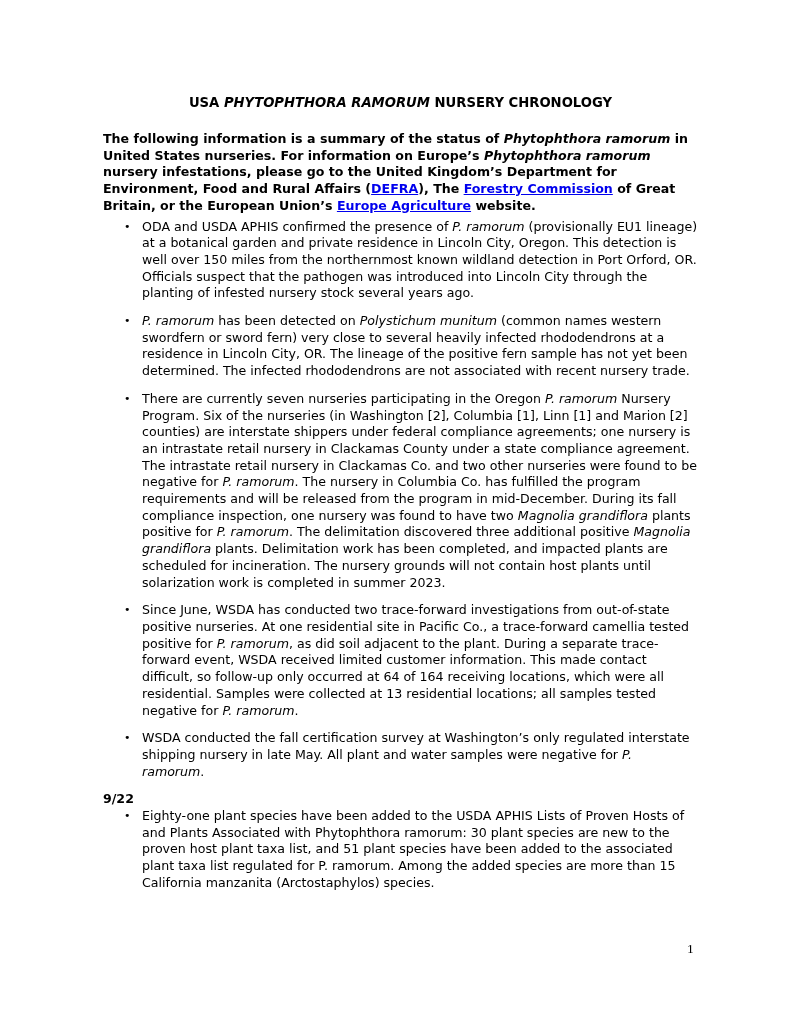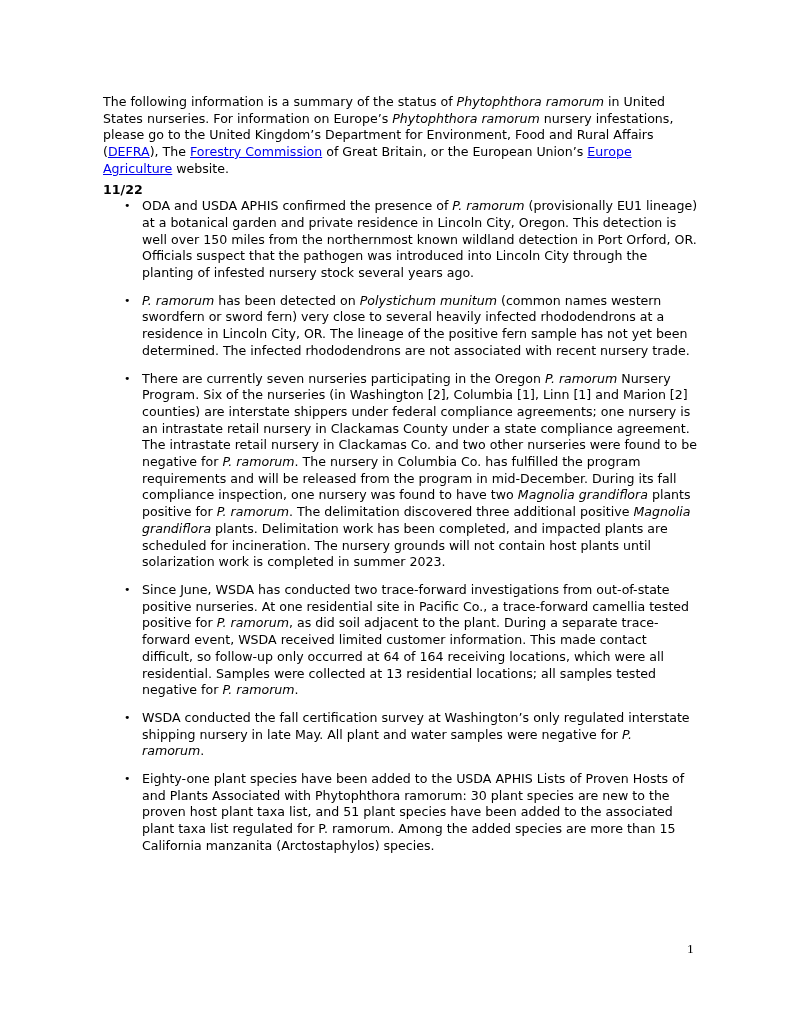--- a/index.html
+++ b/index.html
@@ -21,20 +21,21 @@
   }
   .title {
     font-size: 13.2px;
     font-weight: bold;
     text-align: center;
     margin: 0 0 20px 0;
     line-height: 17px;
   }
   .intro {
     margin: 0 0 4px 0;
+    font-weight: bold;
   }
   .date-heading {
     font-weight: bold;
     margin: 2px 0 0 0;
   }
   ul.bullets {
     list-style: none;
     margin: 0;
     padding: 0;
   }
@@ -63,23 +64,23 @@
     top: 941px;
     font-family: "Liberation Serif", "DejaVu Serif", serif;
     font-size: 13.5px;
     line-height: 16px;
   }
 </style>
 </head>
 <body>
 
 <div class="page">
+  <h1 class="title"><span class="bd">USA </span><span class="it bd">PHYTOPHTHORA RAMORUM</span><span class="bd"> NURSERY CHRONOLOGY</span></h1>
   <p class="intro"><span>The following information is a summary of the status of </span><span class="it">Phytophthora ramorum</span><span> in United States nurseries. For information on Europe’s </span><span class="it">Phytophthora ramorum</span><span> nursery infestations, please go to the United Kingdom’s Department for Environment, Food and Rural Affairs (</span><a href="#" class="doc-link" style="color: rgb(0, 0, 238);">DEFRA</a><span>), The </span><a href="#" class="doc-link" style="color: rgb(0, 0, 238);">Forestry Commission</a><span> of Great Britain, or the European Union’s </span><a href="#" class="doc-link" style="color: rgb(0, 0, 238);">Europe Agriculture</a><span> website.</span></p>
   <div id="sections">
-      <div class="date-heading">11/22</div>
       <ul class="bullets">
         <li>
           <span class="marker">•</span>
           <span class="btxt"><span>ODA and USDA APHIS confirmed the presence of </span><span class="it">P. ramorum</span><span> (provisionally EU1 lineage) at a botanical garden and private residence in Lincoln City, Oregon. This detection is well over 150 miles from the northernmost known wildland detection in Port Orford, OR. Officials suspect that the pathogen was introduced into Lincoln City through the planting of infested nursery stock several years ago.</span></span>
         </li>
         <li>
           <span class="marker">•</span>
           <span class="btxt"><span class="it">P. ramorum</span><span> has been detected on </span><span class="it">Polystichum munitum</span><span> (common names western swordfern or sword fern) very close to several heavily infected rhododendrons at a residence in Lincoln City, OR. The lineage of the positive fern sample has not yet been determined. The infected rhododendrons are not associated with recent nursery trade.</span></span>
         </li>
         <li>
@@ -88,20 +89,21 @@
         </li>
         <li>
           <span class="marker">•</span>
           <span class="btxt"><span>Since June, WSDA has conducted two trace-forward investigations from out-of-state positive nurseries. At one residential site in Pacific Co., a trace-forward camellia tested positive for </span><span class="it">P. ramorum</span><span>, as did soil adjacent to the plant. During a separate trace-forward event, WSDA received limited customer information. This made contact difficult, so follow-up only occurred at 64 of 164 receiving locations, which were all residential. Samples were collected at 13 residential locations; all samples tested negative for </span><span class="it">P. ramorum</span><span>.</span></span>
         </li>
         <li>
           <span class="marker">•</span>
           <span class="btxt"><span>WSDA conducted the fall certification survey at Washington’s only regulated interstate shipping nursery in late May. All plant and water samples were negative for </span><span class="it">P. ramorum</span><span>.</span></span>
         </li>
       </ul>
+      <div class="date-heading">9/22</div>
       <ul class="bullets">
         <li>
           <span class="marker">•</span>
           <span class="btxt"><span>Eighty-one plant species have been added to the USDA APHIS Lists of Proven Hosts of and Plants Associated with Phytophthora ramorum: 30 plant species are new to the proven host plant taxa list, and 51 plant species have been added to the associated plant taxa list regulated for P. ramorum. Among the added species are more than 15 California manzanita (Arctostaphylos) species.</span></span>
         </li>
       </ul>
     </div>
   <div class="page-number">1</div>
 </div>
 

